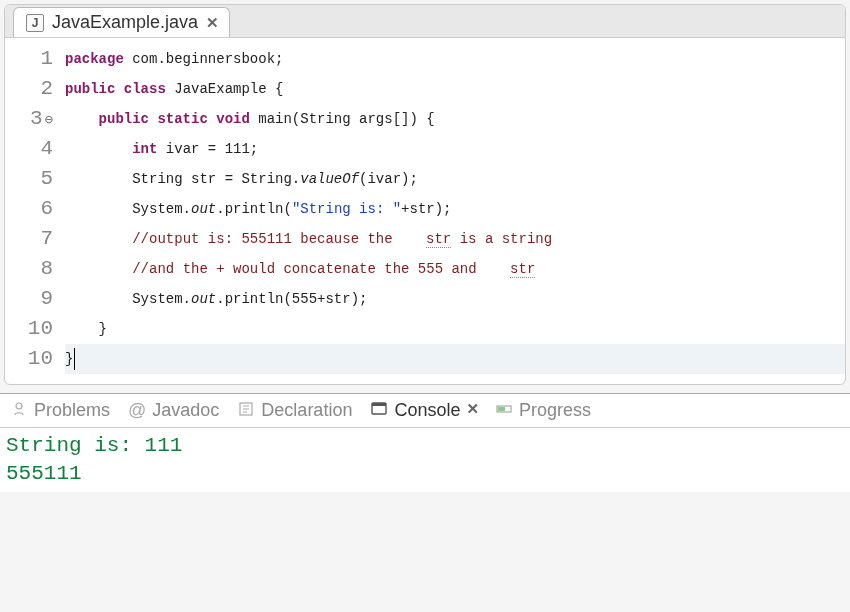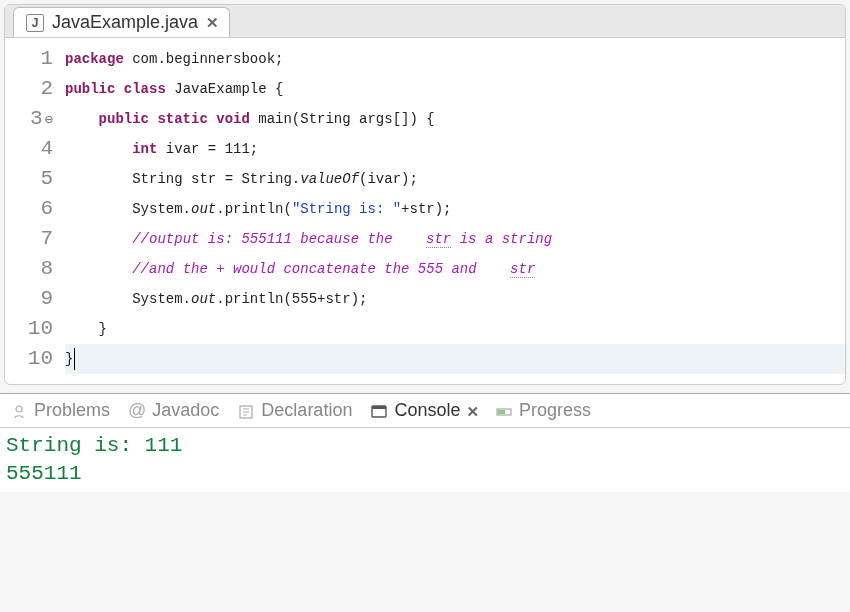--- a/index.html
+++ b/index.html
@@ -83,21 +83,21 @@
   .code {
     flex: 1;
     font-size: 14px;
     line-height: 30px;
     white-space: pre;
     color: #222;
     padding-left: 6px;
   }
   .code .line { display: block; height: 30px; }
   .kw { color: #8a1a66; font-weight: bold; }
-  .com { color: #a21caf; font-style: italic; }
+  .com { color: #7f1d1d; }
   .str { color: #1a3fbf; }
   .ital { font-style: italic; }
   .cursor::after {
     content: "";
     border-left: 1.5px solid #000;
     margin-left: 1px;
     display: inline-block;
     height: 22px;
     vertical-align: middle;
   }
@@ -114,21 +114,21 @@
     align-items: center;
     gap: 18px;
     padding: 6px 10px;
     font-family: Arial, sans-serif;
     font-size: 18px;
     color: #888;
     border-bottom: 1px solid #ccc;
   }
   .bottom-tabs .btab {
     display: flex;
-    align-items: flex-end;
+    align-items: flex-start;
     gap: 6px;
   }
   .bottom-tabs .btab.active {
     color: #333;
   }
   .tab-icon {
     width: 18px; height: 18px;
     display: inline-block;
   }
   .console-body {

